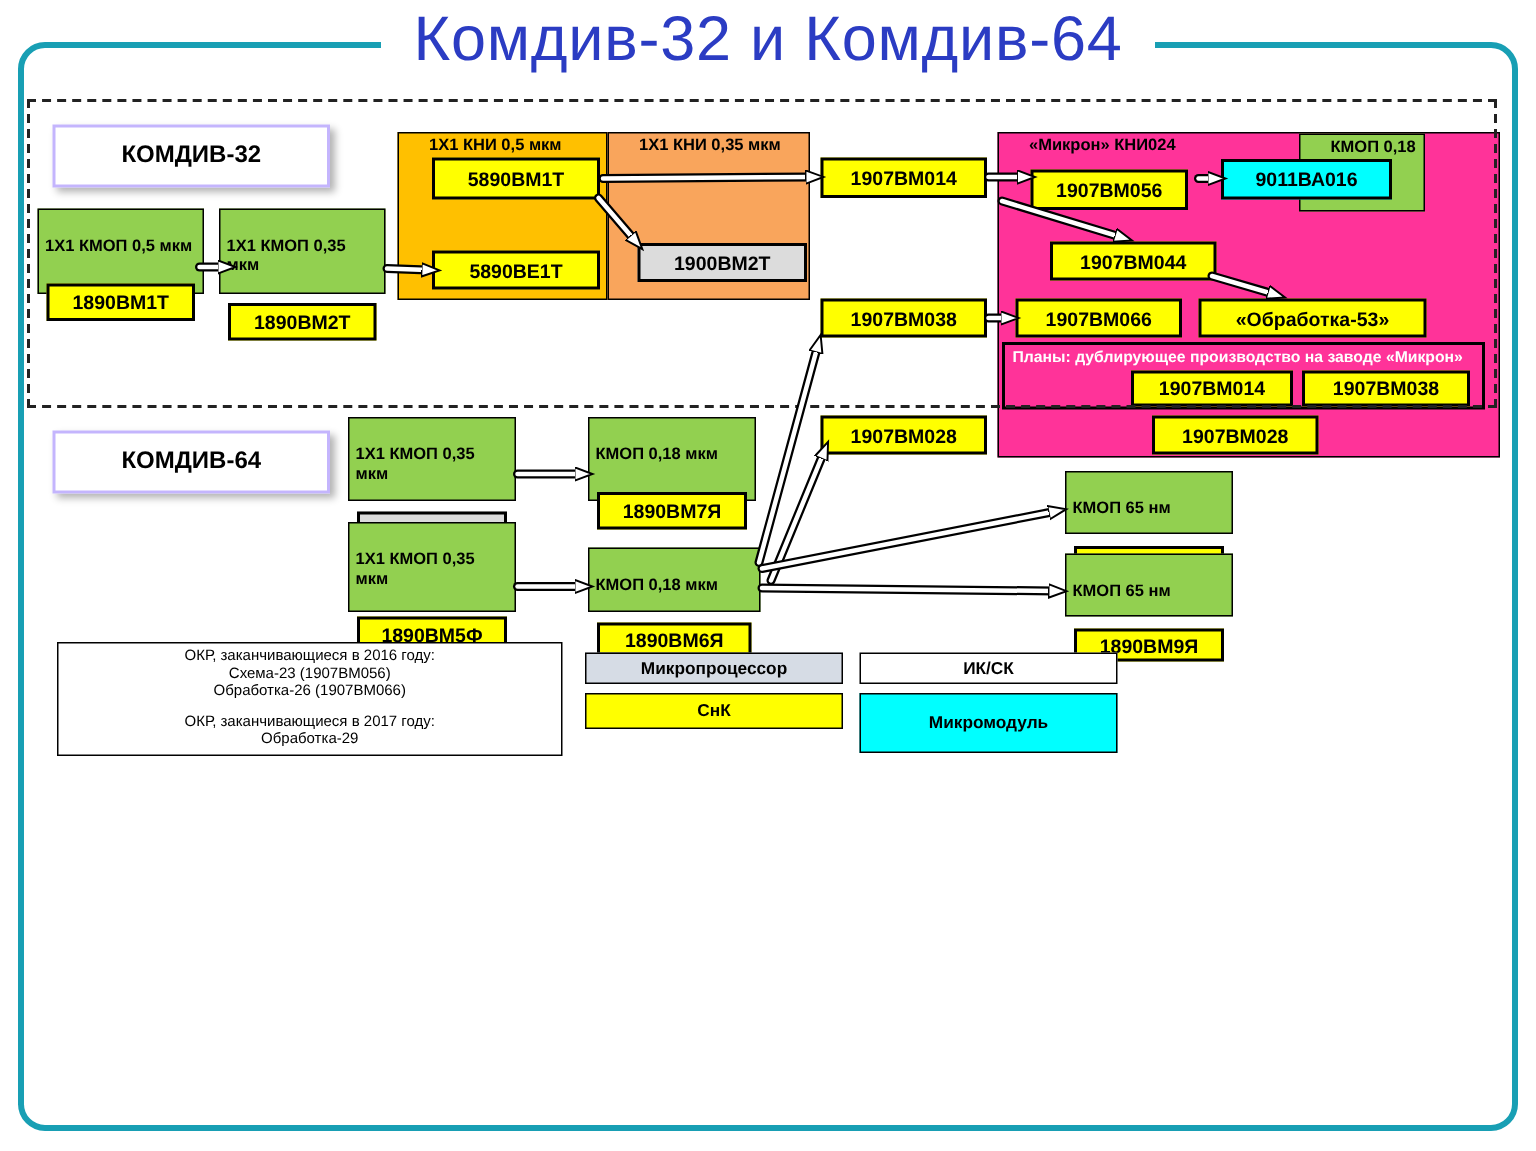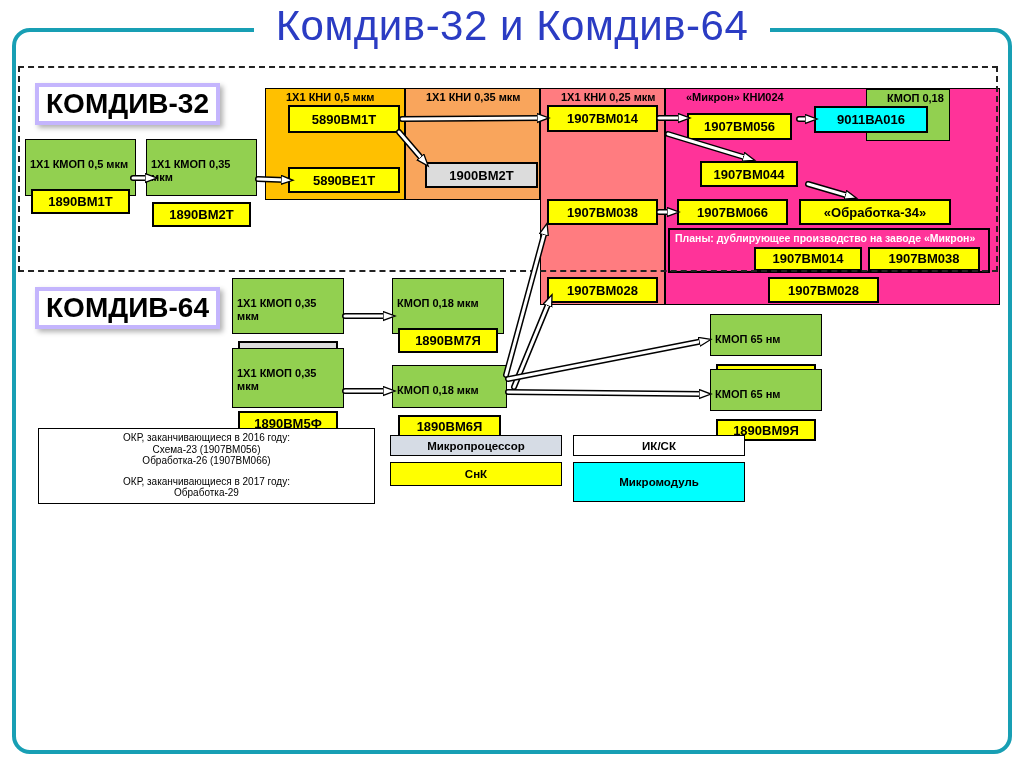--- a/index.html
+++ b/index.html
@@ -9,21 +9,21 @@
   .title-wrap{position:absolute;top:2px;left:0;width:100%;text-align:center;z-index:6}
   .title{display:inline-block;background:#fff;padding:0 22px;font-size:42px;color:#2B3CC3;letter-spacing:.5px}
   .dashed{position:absolute;left:18px;top:66px;width:980px;height:206px;border:2px dashed #222;z-index:3}
   .region{position:absolute;border:1px solid #000;z-index:1}
   .region.orange{background:#FFC000}
   .region.lorange{background:#F9A55C}
   .region.salmon{background:#FF7C80}
   .region.magenta{background:#FF3399}
   .region.green{background:#92D050;z-index:2}
   .rlabel{font-size:11px;font-weight:bold;padding:2px 20px;line-height:1.15;white-space:nowrap}
-  .section-box{position:absolute;background:#fff;border:4px solid #c4b5fd;display:flex;align-items:center;justify-content:center;font-weight:bold;font-size:28px;z-index:4;box-shadow:3px 3px 5px rgba(0,0,0,.3)}
+  .section-box{position:absolute;background:#fff;border:2px solid #c4b5fd;display:flex;align-items:center;justify-content:center;font-weight:bold;font-size:16px;z-index:4;box-shadow:3px 3px 5px rgba(0,0,0,.3)}
   .pbox{position:absolute;background:#92D050;border:1px solid #000;display:flex;flex-direction:column;z-index:4}
   .plabel{font-size:11px;font-weight:bold;padding:18px 4px;line-height:1.2;flex:1}
   .chip{position:absolute;background:#FFFF00;border:2px solid #000;display:flex;align-items:center;justify-content:center;font-weight:bold;font-size:13px;z-index:4;white-space:nowrap}
   .chip.inbox{position:relative;left:auto;top:auto;margin:0 5px 5px;height:25px;flex:none}
   .chip.inbox.sm{height:22px;margin:0 5px 4px}
   .chip.grey{background:#DCDCDC}
   .chip.cyan{background:#00FFFF}
   .plans{position:absolute;background:#FF3399;border:2px solid #000;z-index:2;color:#fff;font-weight:bold;font-size:10.5px;line-height:1.25;padding:2px 5px}
   .plans .chip{color:#000}
   .notes{position:absolute;background:#fff;border:1px solid #000;z-index:4;text-align:center;font-size:10px;line-height:1.15;padding-top:3px}
@@ -46,23 +46,20 @@
   <div class="title-wrap">
     <span class="title">Комдив-32 и Комдив-64</span>
   </div>
 
   <div class="region orange" style="left:265px;top:88px;width:140px;height:112px">
     <div class="rlabel">1Х1 КНИ 0,5 мкм</div>
   </div>
   <div class="region lorange" style="left:405px;top:88px;width:135px;height:112px">
     <div class="rlabel">1Х1 КНИ 0,35 мкм</div>
   </div>
-  <div class="region salmon" style="left:540px;top:88px;width:125px;height:217px">
-    <div class="rlabel">1Х1 КНИ 0,25 мкм</div>
-  </div>
   <div class="region magenta" style="left:665px;top:88px;width:335px;height:217px">
     <div class="rlabel">«Микрон» КНИ024</div>
   </div>
   <div class="region green" style="left:866px;top:89px;width:84px;height:52px">
     <div class="rlabel">КМОП 0,18</div>
   </div>
 
   <div class="plans" style="left:668px;top:228px;width:322px;height:45px">
     <span>Планы: дублирующее производство на заводе «Микрон»</span>
     <div class="chip" style="left:84px;top:17px;width:108px;height:24px">1907ВМ014</div>
@@ -84,23 +81,23 @@
   </div>
 
   <div class="chip" style="left:288px;top:105px;width:112px;height:28px">5890ВМ1Т</div>
   <div class="chip" style="left:288px;top:167px;width:112px;height:26px">5890ВЕ1Т</div>
   <div class="chip grey" style="left:425px;top:162px;width:113px;height:26px">1900ВМ2Т</div>
   <div class="chip" style="left:547px;top:105px;width:111px;height:27px">1907ВМ014</div>
   <div class="chip" style="left:547px;top:199px;width:111px;height:26px">1907ВМ038</div>
   <div class="chip" style="left:547px;top:277px;width:111px;height:26px">1907ВМ028</div>
   <div class="chip" style="left:687px;top:113px;width:105px;height:27px">1907ВМ056</div>
   <div class="chip cyan" style="left:814px;top:106px;width:114px;height:27px">9011ВА016</div>
-  <div class="chip" style="left:700px;top:161px;width:98px;height:26px">1907ВМ044</div>
+  <div class="chip" style="left:700px;top:161px;width:111px;height:26px">1907ВМ044</div>
   <div class="chip" style="left:677px;top:199px;width:111px;height:26px">1907ВМ066</div>
-  <div class="chip" style="left:799px;top:199px;width:152px;height:26px">«Обработка-34»</div>
+  <div class="chip" style="left:799px;top:199px;width:152px;height:26px">«Обработка-53»</div>
   <div class="chip" style="left:768px;top:277px;width:111px;height:26px">1907ВМ028</div>
 
   <div class="pbox" style="left:232px;top:278px;width:112px;height:56px">
     <div class="plabel">1Х1 КМОП 0,35 мкм</div>
     <div class="chip inbox grey">1990ВМ3Т</div>
   </div>
   <div class="pbox" style="left:392px;top:278px;width:112px;height:56px">
     <div class="plabel">КМОП 0,18 мкм</div>
     <div class="chip inbox">1890ВМ7Я</div>
   </div>

